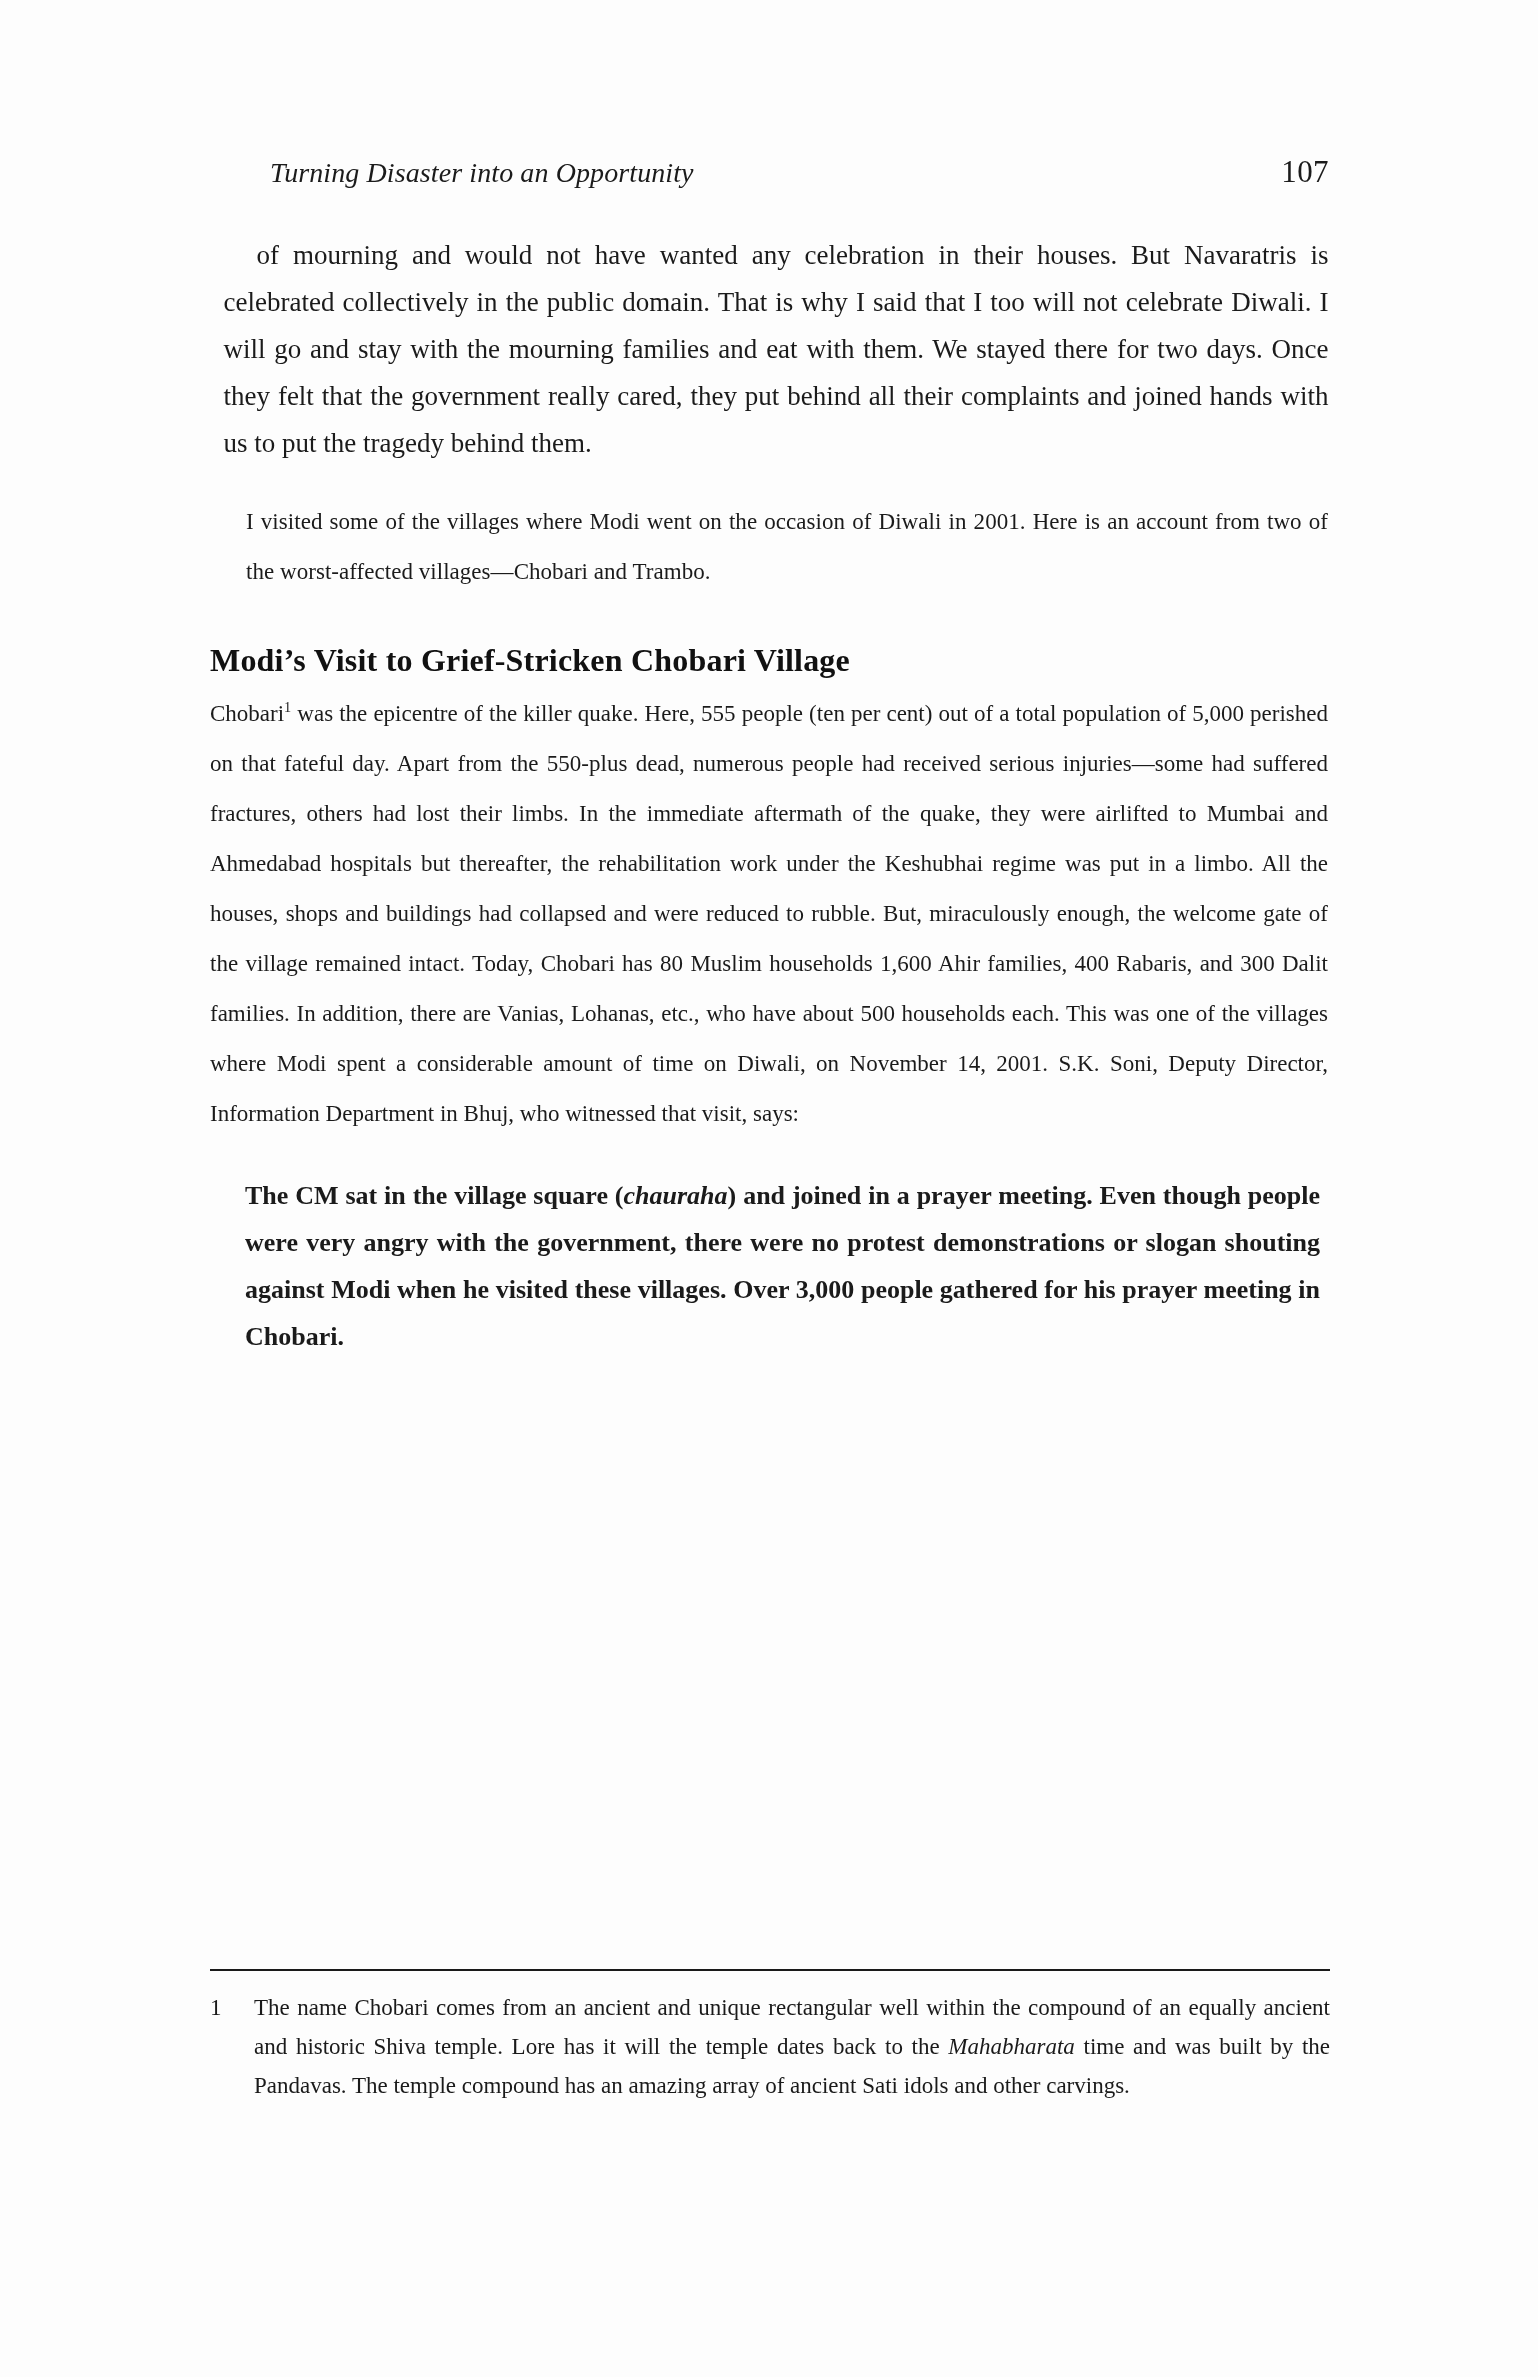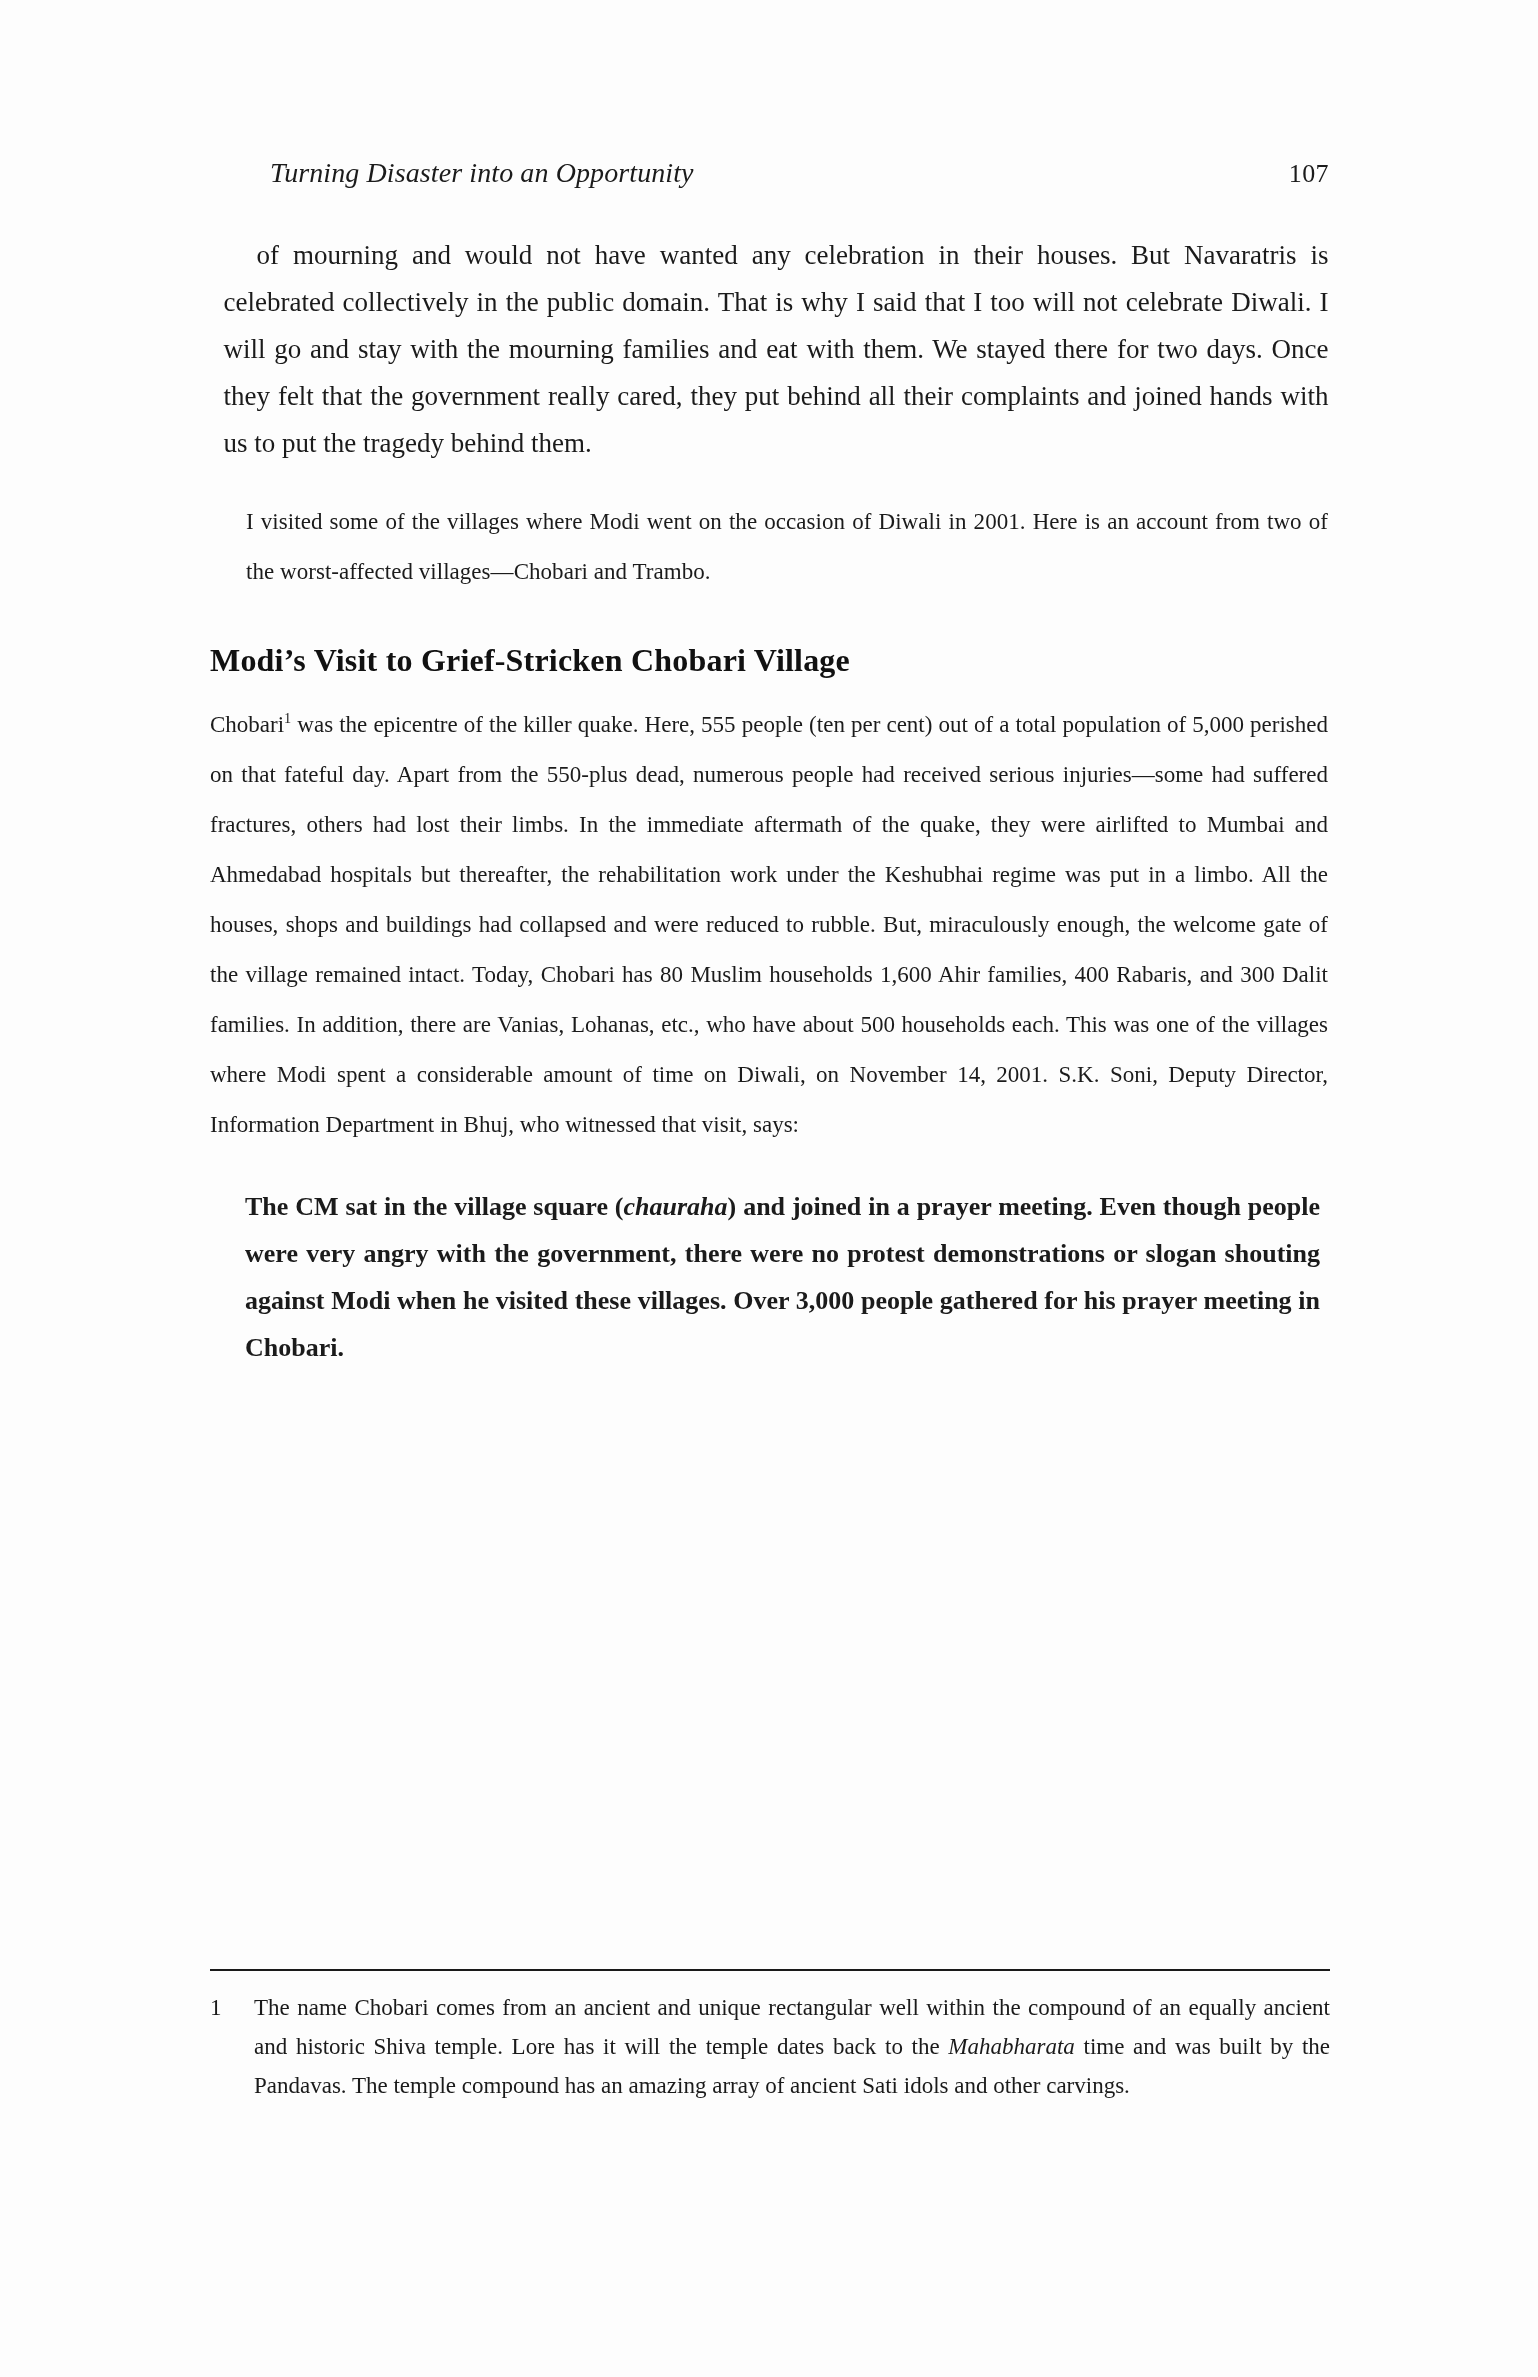--- a/index.html
+++ b/index.html
@@ -35,21 +35,21 @@
   }
   .running-head .rh-title {
     font-style: italic;
     font-size: 28px;
     letter-spacing: 0.1px;
     color: #1b1b1b;
     margin-left: 60px;
     margin-top: 44px;
   }
   .running-head .rh-folio {
-    font-size: 26px;
+    font-size: 31px;
     color: #1b1b1b;
     letter-spacing: 0.4px;
   }
 
   
   .textblock {
     position: absolute;
     left: 210px;
     top: 232px;
     width: 1118px;
@@ -74,21 +74,21 @@
   .para-body {
     font-size: 23px;
     line-height: 50px;
     margin-top: 30px;
     text-align: justify;
     letter-spacing: 0.04px;
     margin-left: 36px;
   }
 
   h2.section-heading {
-    margin: 42px 0 19px 0;
+    margin: 42px 0 8px 0;
     font-size: 32px;
     font-weight: bold;
     line-height: 42px;
     letter-spacing: 0.2px;
     color: #111111;
   }
 
   .para-after-heading {
     font-size: 23px;
     line-height: 50px;

